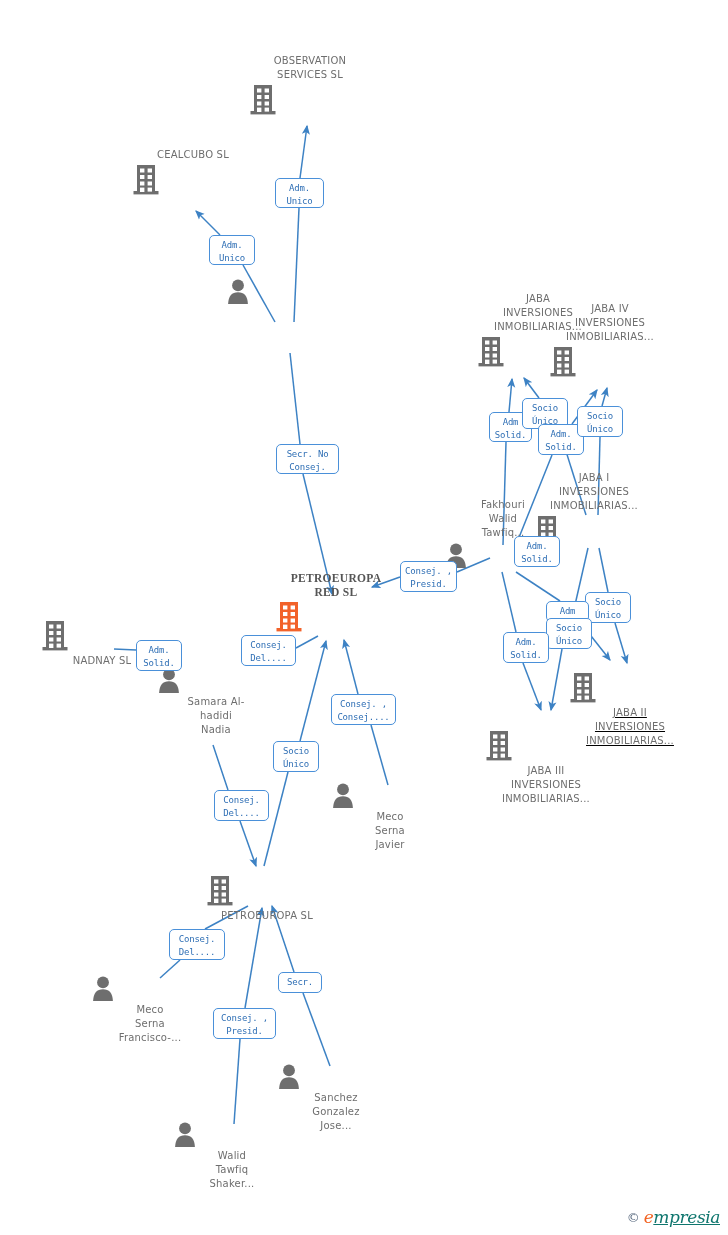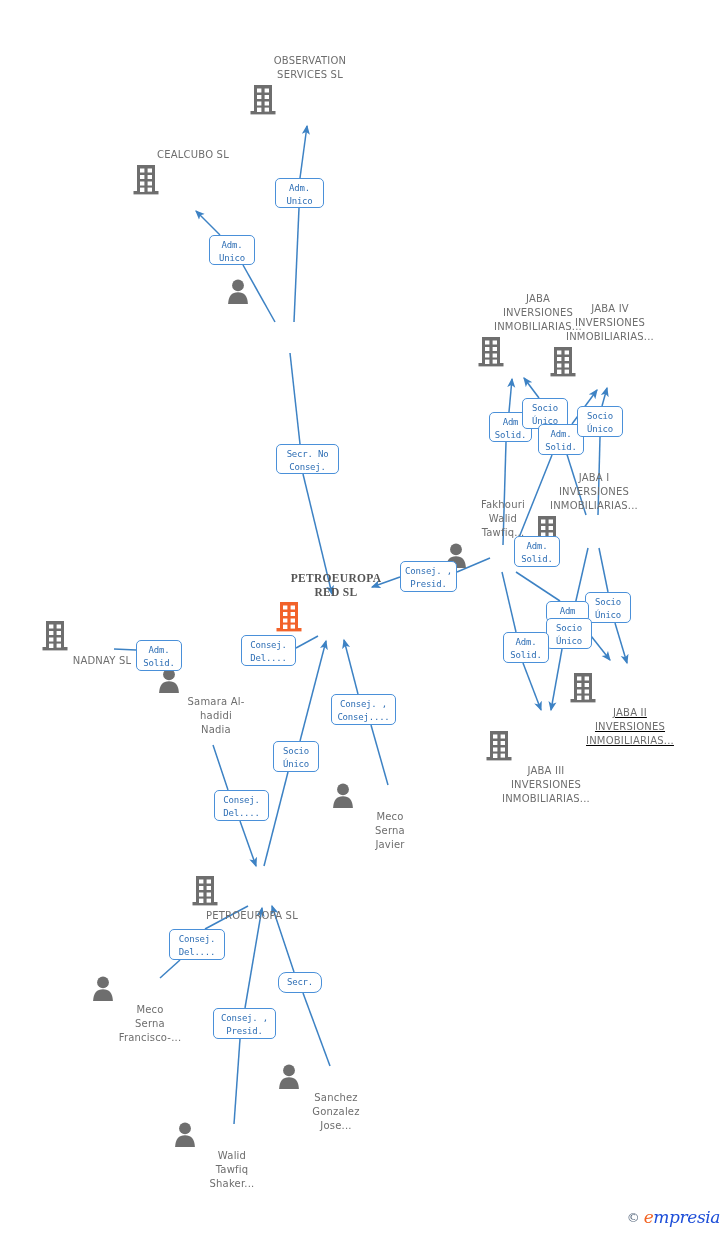--- a/index.html
+++ b/index.html
@@ -97,21 +97,21 @@
     color: #5a6b80;
     font-size: 13px;
   }
   #logo .brand {
     font-family: "DejaVu Serif", serif;
     font-style: italic;
     font-size: 17px;
     letter-spacing: -0.4px;
   }
   #logo .brand .e { color: #f26322; }
-  #logo .brand .rest { color: #1d4ed8; }
+  #logo .brand .rest { color: #0f766e; text-decoration: underline; }
 </style>
 </head>
 <body>
 
 <div id="canvas">
 
   <svg id="edge-layer" viewBox="0 0 728 1235" xmlns="http://www.w3.org/2000/svg">
     <defs>
       <marker id="arrow" markerWidth="7" markerHeight="7" refX="5.6" refY="3" orient="auto" markerUnits="strokeWidth">
         <path d="M0,0.3 L6.4,3 L0,5.7 L1.6,3 Z" fill="#3d82c4"></path>
@@ -426,21 +426,21 @@
             <g fill="#6e6e6e">
               <circle cx="13" cy="7.4" r="5.9"></circle>
               <path d="M13 14.2c-6.1 0-9.6 3.6-9.9 11.8h19.8C22.6 17.8 19.1 14.2 13 14.2z"></path>
             </g>
           </svg>
         </span>
         <span class="caption">Meco
 Serna
 Javier</span>
       </div>
-      <div class="node company cap-below" style="left: 252px; top: 875px;">
+      <div class="node company cap-below" style="left: 267px; top: 875px;">
         <span class="glyph">
           <svg class="ico-building" viewBox="0 0 26 32" xmlns="http://www.w3.org/2000/svg">
             <g fill="#6e6e6e">
               <rect x="4" y="1" width="18" height="27"></rect>
               <rect x="0.5" y="27" width="25" height="3.4"></rect>
             </g>
             <g fill="#ffffff">
               <rect x="7" y="4.5" width="4.4" height="4"></rect>
               <rect x="14.6" y="4.5" width="4.4" height="4"></rect>
               <rect x="7" y="11" width="4.4" height="4"></rect>
@@ -526,21 +526,21 @@
       <div class="rel" style="left: 241px; top: 635px; width: 55px; height: 31px;">Consej.
 Del....</div>
       <div class="rel" style="left: 331px; top: 694px; width: 65px; height: 31px;">Consej. ,
 Consej....</div>
       <div class="rel" style="left: 273px; top: 741px; width: 46px; height: 31px;">Socio
 Único</div>
       <div class="rel" style="left: 214px; top: 790px; width: 55px; height: 31px;">Consej.
 Del....</div>
       <div class="rel" style="left: 169px; top: 929px; width: 56px; height: 31px;">Consej.
 Del....</div>
-      <div class="rel" style="left: 278px; top: 972px; width: 44px; height: 21px; border-radius: 8px;">Secr.</div>
+      <div class="rel" style="left: 278px; top: 972px; width: 44px; height: 21px;">Secr.</div>
       <div class="rel" style="left: 213px; top: 1008px; width: 63px; height: 31px;">Consej. ,
 Presid.</div>
     </div>
 
   <div id="logo">
     <span class="copy">©</span>
     <span class="brand">
       <span class="e">e</span><span class="rest">mpresia</span>
     </span>
   </div>

